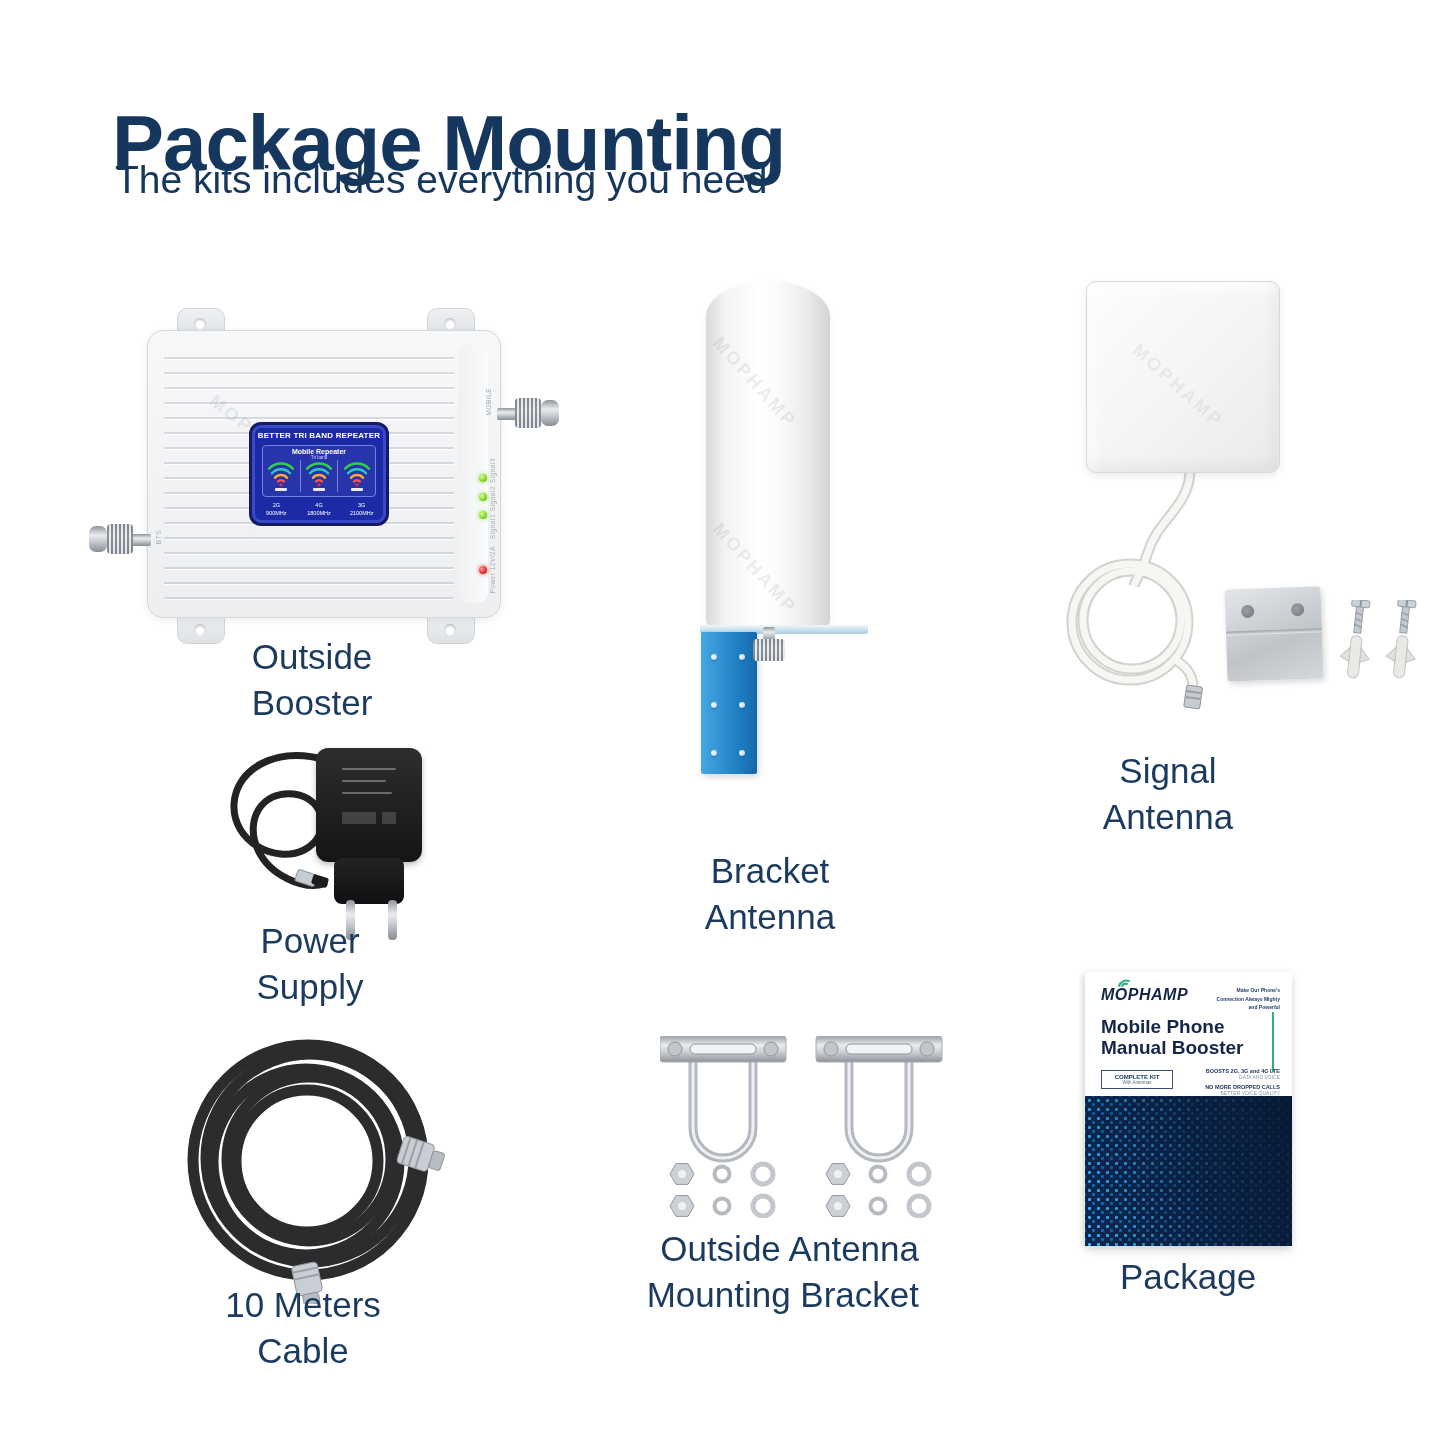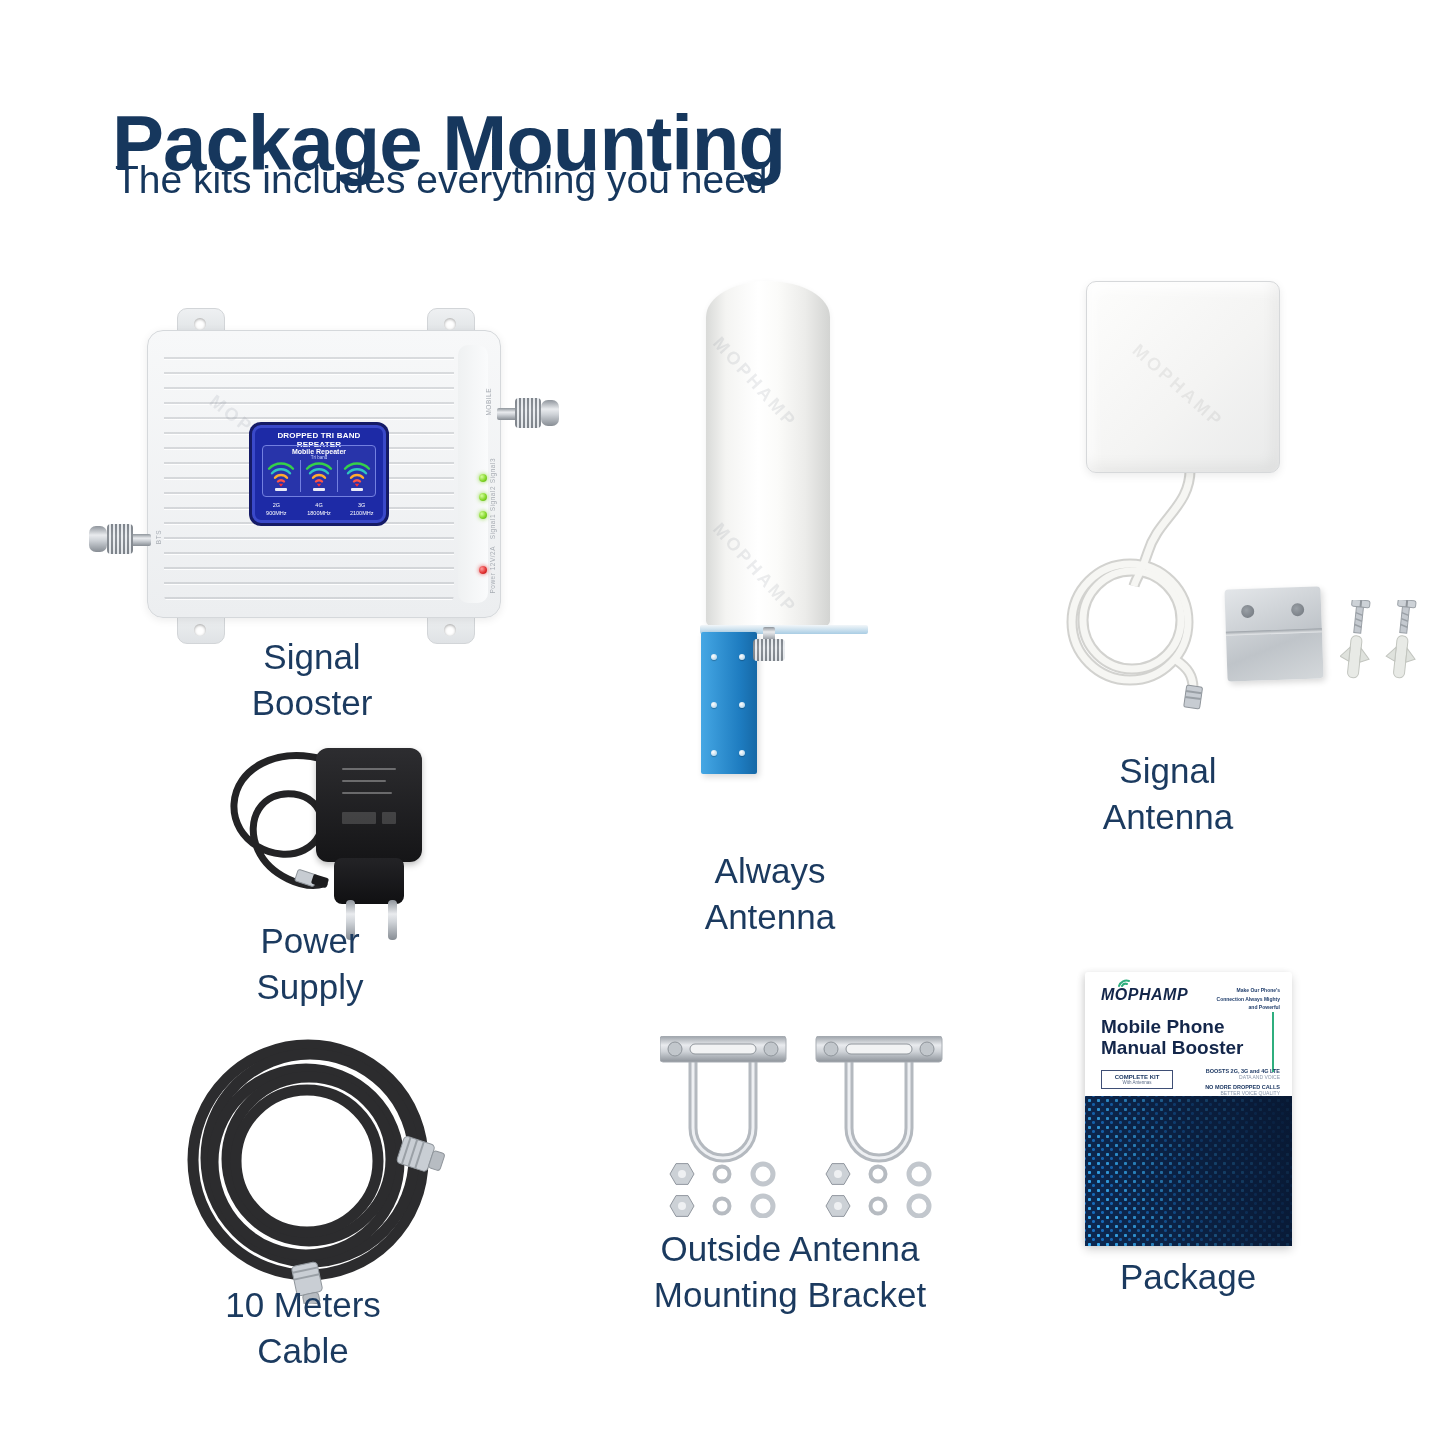--- a/index.html
+++ b/index.html
@@ -133,21 +133,21 @@
       <div class="b-hole"></div>
     </div>
 
   <div class="b-body">
     <div class="b-ribs"></div>
     <div class="b-strip"></div>
     <div class="wm" style="left:70px;top:60px;transform:rotate(38deg);">MOPHAMP</div>
   </div>
 
   <div class="disp">
-    <div class="disp-title">DROPPED TRI BAND REPEATER</div>
+    <div class="disp-title">BETTER TRI BAND REPEATER</div>
     <div class="disp-inner">
       <div class="screen-h1">Mobile Repeater</div>
       <div class="screen-h2">Tri band</div>
       <div class="wifi-row">
         <div class="wifi-cell first">
           <svg width="30" height="26" viewBox="0 0 40 34">
               <path d="M4,10 A22,22 0 0 1 36,10" stroke="#35d04a" stroke-width="3.2" fill="none" stroke-linecap="round"></path>
               <path d="M8,16 A16,16 0 0 1 32,16" stroke="#2fc7c0" stroke-width="3.2" fill="none" stroke-linecap="round"></path>
               <path d="M12,22 A10.5,10.5 0 0 1 28,22" stroke="#ffab2e" stroke-width="3.2" fill="none" stroke-linecap="round"></path>
               <path d="M16,27 A5.5,5.5 0 0 1 24,27" stroke="#ff5545" stroke-width="3.2" fill="none" stroke-linecap="round"></path>
@@ -200,21 +200,21 @@
   </div>
   <div class="vtext" style="left:338px;top:80px;">MOBILE</div>
 
   <div class="conn flip" style="left:-60px;top:216px;">
     <div class="conn-tube metal"></div>
     <div class="conn-nut knurl"></div>
     <div class="conn-cap metal"></div>
   </div>
   <div class="vtext" style="left:8px;top:222px;">BTS</div>
 </div>
-<div class="item-label" style="left:222px;top:634px;width:180px;">Signal Booster</div>
+<div class="item-label" style="left:222px;top:634px;width:180px;">Outside Booster</div>
 
 <svg class="abs" style="left:222px;top:744px;" width="120" height="178" viewBox="0 0 120 178">
   <path d="M104,16 C55,2 14,24 12,60 C10,98 54,120 82,106 C110,92 104,54 72,50 C40,46 22,76 36,106 C48,132 82,146 102,140" stroke="#232325" stroke-width="7" fill="none" stroke-linecap="round"></path>
   <rect x="74" y="128" width="20" height="12" rx="2" fill="#c7ccd2" stroke="#8f959b" transform="rotate(18 84 134)"></rect>
   <rect x="90" y="132" width="16" height="10" rx="2" fill="#1c1c1e" transform="rotate(18 98 137)"></rect>
 </svg>
 <div class="ps-body">
   <div class="ps-line" style="left:26px;top:20px;width:54px;"></div>
   <div class="ps-line" style="left:26px;top:32px;width:44px;"></div>
   <div class="ps-line" style="left:26px;top:44px;width:50px;"></div>
@@ -260,21 +260,21 @@
   <div class="rivet" style="left:38px;top:22px;"></div>
   <div class="rivet" style="left:10px;top:70px;"></div>
   <div class="rivet" style="left:38px;top:70px;"></div>
   <div class="rivet" style="left:10px;top:118px;"></div>
   <div class="rivet" style="left:38px;top:118px;"></div>
 </div>
 <div class="oa-conn">
   <div class="oa-tube metal"></div>
   <div class="oa-nut knurl"></div>
 </div>
-<div class="item-label" style="left:685px;top:848px;width:170px;">Always Antenna</div>
+<div class="item-label" style="left:685px;top:848px;width:170px;">Bracket Antenna</div>
 
 <svg class="abs" style="left:660px;top:1036px;" width="290" height="182" viewBox="0 0 290 182">
   <defs>
     <linearGradient id="pg" x1="0" y1="0" x2="0" y2="1">
       <stop offset="0" stop-color="#9ba1a8"></stop>
         <stop offset=".35" stop-color="#e9ebee"></stop>
       <stop offset=".6" stop-color="#cfd3d8"></stop>
         <stop offset="1" stop-color="#8d939a"></stop>
     </linearGradient>
   </defs>
@@ -308,21 +308,21 @@
       <circle cx="22" cy="138" r="4" fill="#eef0f2"></circle>
       <circle cx="62" cy="138" r="7.5" fill="none" stroke="#b6bbc1" stroke-width="4"></circle>
       <circle cx="103" cy="138" r="10" fill="none" stroke="#c2c7cd" stroke-width="5"></circle>
       <polygon points="34,170 28,180.4 16,180.4 10,170 16,159.6 28,159.6" fill="#ccd1d6" stroke="#9298a0"></polygon>
       <circle cx="22" cy="170" r="4" fill="#eef0f2"></circle>
       <circle cx="62" cy="170" r="7.5" fill="none" stroke="#b6bbc1" stroke-width="4"></circle>
       <circle cx="103" cy="170" r="10" fill="none" stroke="#c2c7cd" stroke-width="5"></circle>
     </g>
   </g>
 </svg>
-<div class="item-label" style="left:620px;top:1226px;width:340px;">Outside Antenna Mounting Bracket</div>
+<div class="item-label" style="left:579px;top:1226px;width:340px;text-align:right;">Outside Antenna Mounting Bracket</div>
 
 <svg class="abs" style="left:1040px;top:464px;" width="300" height="252" viewBox="0 0 300 252">
   <g fill="none" stroke="#d2d2cf" stroke-width="11">
     <path d="M150,2 C152,42 118,54 108,88 C102,108 96,114 94,122"></path>
     <circle cx="90" cy="158" r="58"></circle>
     <circle cx="92" cy="156" r="49"></circle>
     <path d="M136,196 C148,204 153,212 153,224"></path>
   </g>
   <g fill="none" stroke="#f6f6f3" stroke-width="7">
     <path d="M150,2 C152,42 118,54 108,88 C102,108 96,114 94,122"></path>

